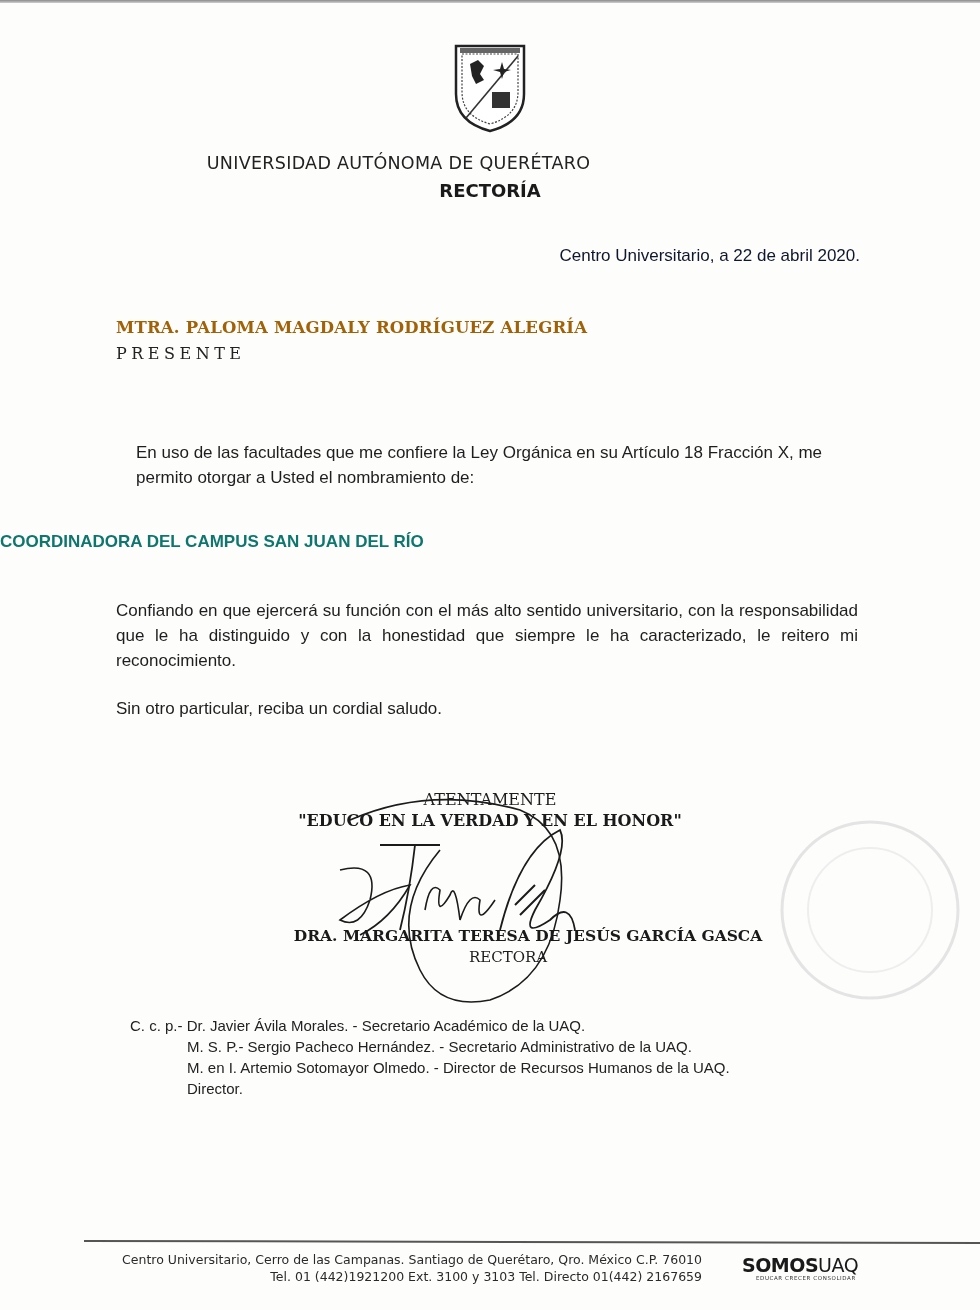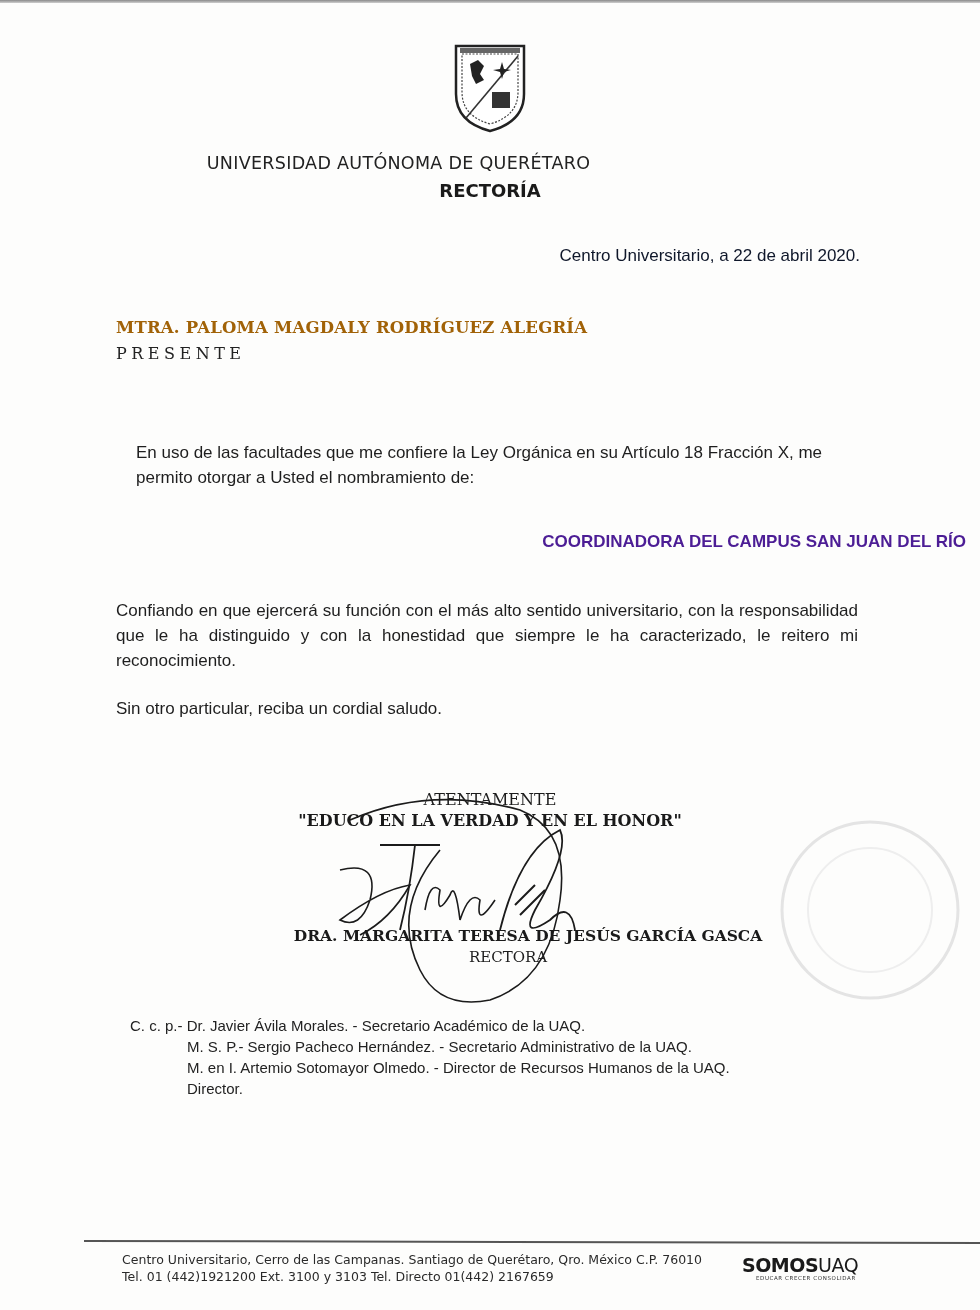--- a/index.html
+++ b/index.html
@@ -45,22 +45,22 @@
     letter-spacing: 4.5px; color: #222;
   }
   .para {
     position: absolute; left: 116px; width: 742px;
     font-size: 17px; line-height: 25px; color: #1e1e1e;
     font-family: "Liberation Sans", sans-serif;
   }
   .p1 { top: 440px; margin-left: 20px; }
   .appointment {
     position: absolute; left: 0; width: 966px; top: 532px;
-    text-align: right; font-weight: bold; font-size: 17px;
-    font-family: "Liberation Sans", sans-serif; color: #4c1d95;
+    text-align: left; font-weight: bold; font-size: 17px;
+    font-family: "Liberation Sans", sans-serif; color: #0f766e;
   }
   .p2 { top: 598px; text-align: justify; text-align-last: left; }
   .p3 { top: 696px; }
   .closing {
     position: absolute; left: 0; width: 980px; top: 790px;
     text-align: center; font-family: "DejaVu Serif", serif; font-size: 16px; color: #1c1c1c;
   }
   .motto {
     position: absolute; left: 0; width: 980px; top: 811px;
     text-align: center; font-family: "DejaVu Serif", serif; font-weight: bold;
@@ -88,21 +88,21 @@
     font-size: 15px; line-height: 21px; color: #222;
     font-family: "Liberation Sans", sans-serif;
   }
   .cc-row { white-space: nowrap; }
   .cc-indent { padding-left: 57px; }
   .footer-line {
     position: absolute; left: 84px; top: 1240px; width: 896px; height: 2px;
     background: #555; transform: rotate(0.12deg); transform-origin: left;
   }
   .footer-addr {
-    position: absolute; right: 278px; top: 1251px; 
+    position: absolute; right: 278px; top: 1251px; text-align: right;
     font-size: 12.5px; line-height: 17px; color: #2a2a2a;
     font-family: "DejaVu Sans", sans-serif;
   }
   .logo {
     position: absolute; left: 742px; top: 1254px;
     font-family: "DejaVu Sans", sans-serif; color: #1a1a1a;
   }
   .logo-main { font-size: 19px; letter-spacing: -0.5px; }
   .logo-main b { font-weight: 900; }
   .logo-main span { font-weight: normal; }

